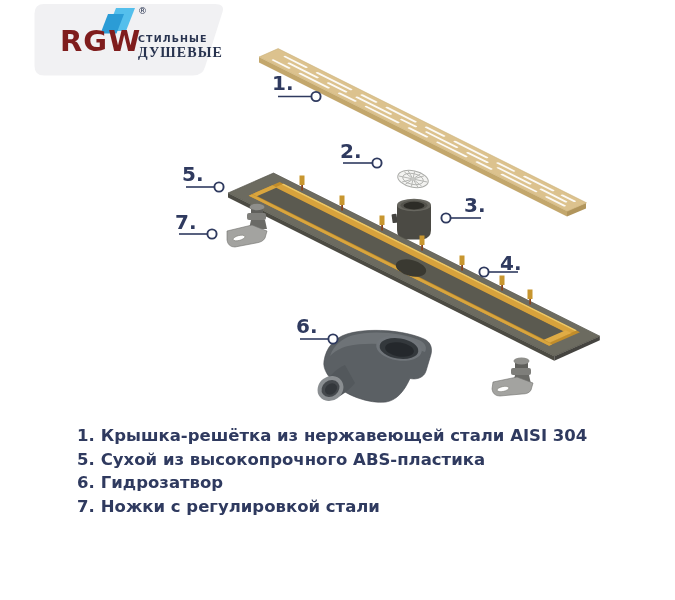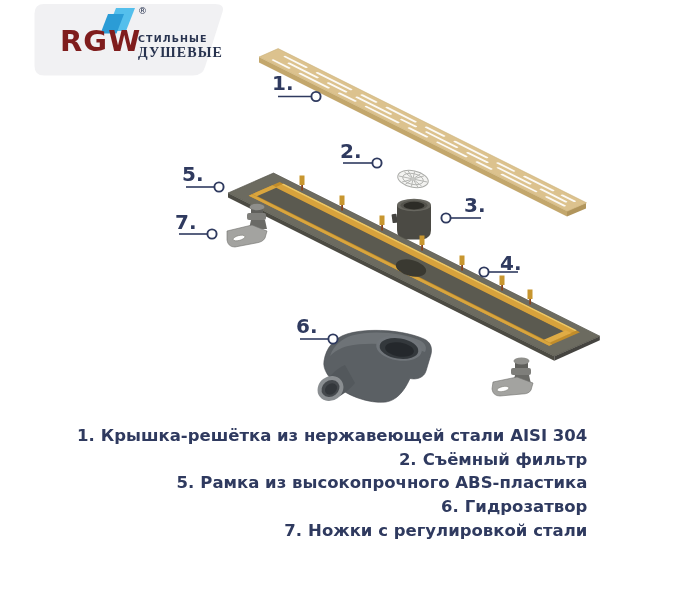--- a/index.html
+++ b/index.html
@@ -16,21 +16,21 @@
   .co{position:absolute;font-size:20px;font-weight:bold;color:#2f3a5f;}
   .c1{left:272px;top:71px;}
   .c2{left:340px;top:139px;}
   .c3{left:464px;top:193px;}
   .c4{left:500px;top:251px;}
   .c5{left:182px;top:162px;}
   .c6{left:296px;top:314px;}
   .c7{left:175px;top:210px;}
   
   .legend{position:absolute;left:77px;top:424px;line-height:23.7px;font-size:16.5px;font-weight:bold;color:#2f3a5f;}
-  .lrow{white-space:nowrap;text-align:right;}
+  .lrow{white-space:nowrap;}
   .lnum{margin-right:6px;}
 </style>
 </head>
 <body>
 
 <div class="stage">
 
   <svg width="675" height="600" viewBox="0 0 675 600">
 
     <g>
@@ -216,19 +216,18 @@
   <span class="co c1">1.</span>
   <span class="co c2">2.</span>
   <span class="co c3">3.</span>
   <span class="co c4">4.</span>
   <span class="co c5">5.</span>
   <span class="co c6">6.</span>
   <span class="co c7">7.</span>
 
   <div class="legend">
     <div class="lrow"><span class="lnum">1.</span><span>Крышка-решётка из нержавеющей стали AISI 304</span></div>
-    <div class="lrow"><span class="lnum">2.</span><span>Съёмный фильтр</span></div>
-    <div class="lrow"><span class="lnum">5.</span><span>Рамка из высокопрочного ABS-пластика</span></div>
+    <div class="lrow"><span class="lnum">5.</span><span>Сухой из высокопрочного ABS-пластика</span></div>
     <div class="lrow"><span class="lnum">6.</span><span>Гидрозатвор</span></div>
     <div class="lrow"><span class="lnum">7.</span><span>Ножки с регулировкой стали</span></div>
   </div>
 
 </div>
 
 </body></html>

